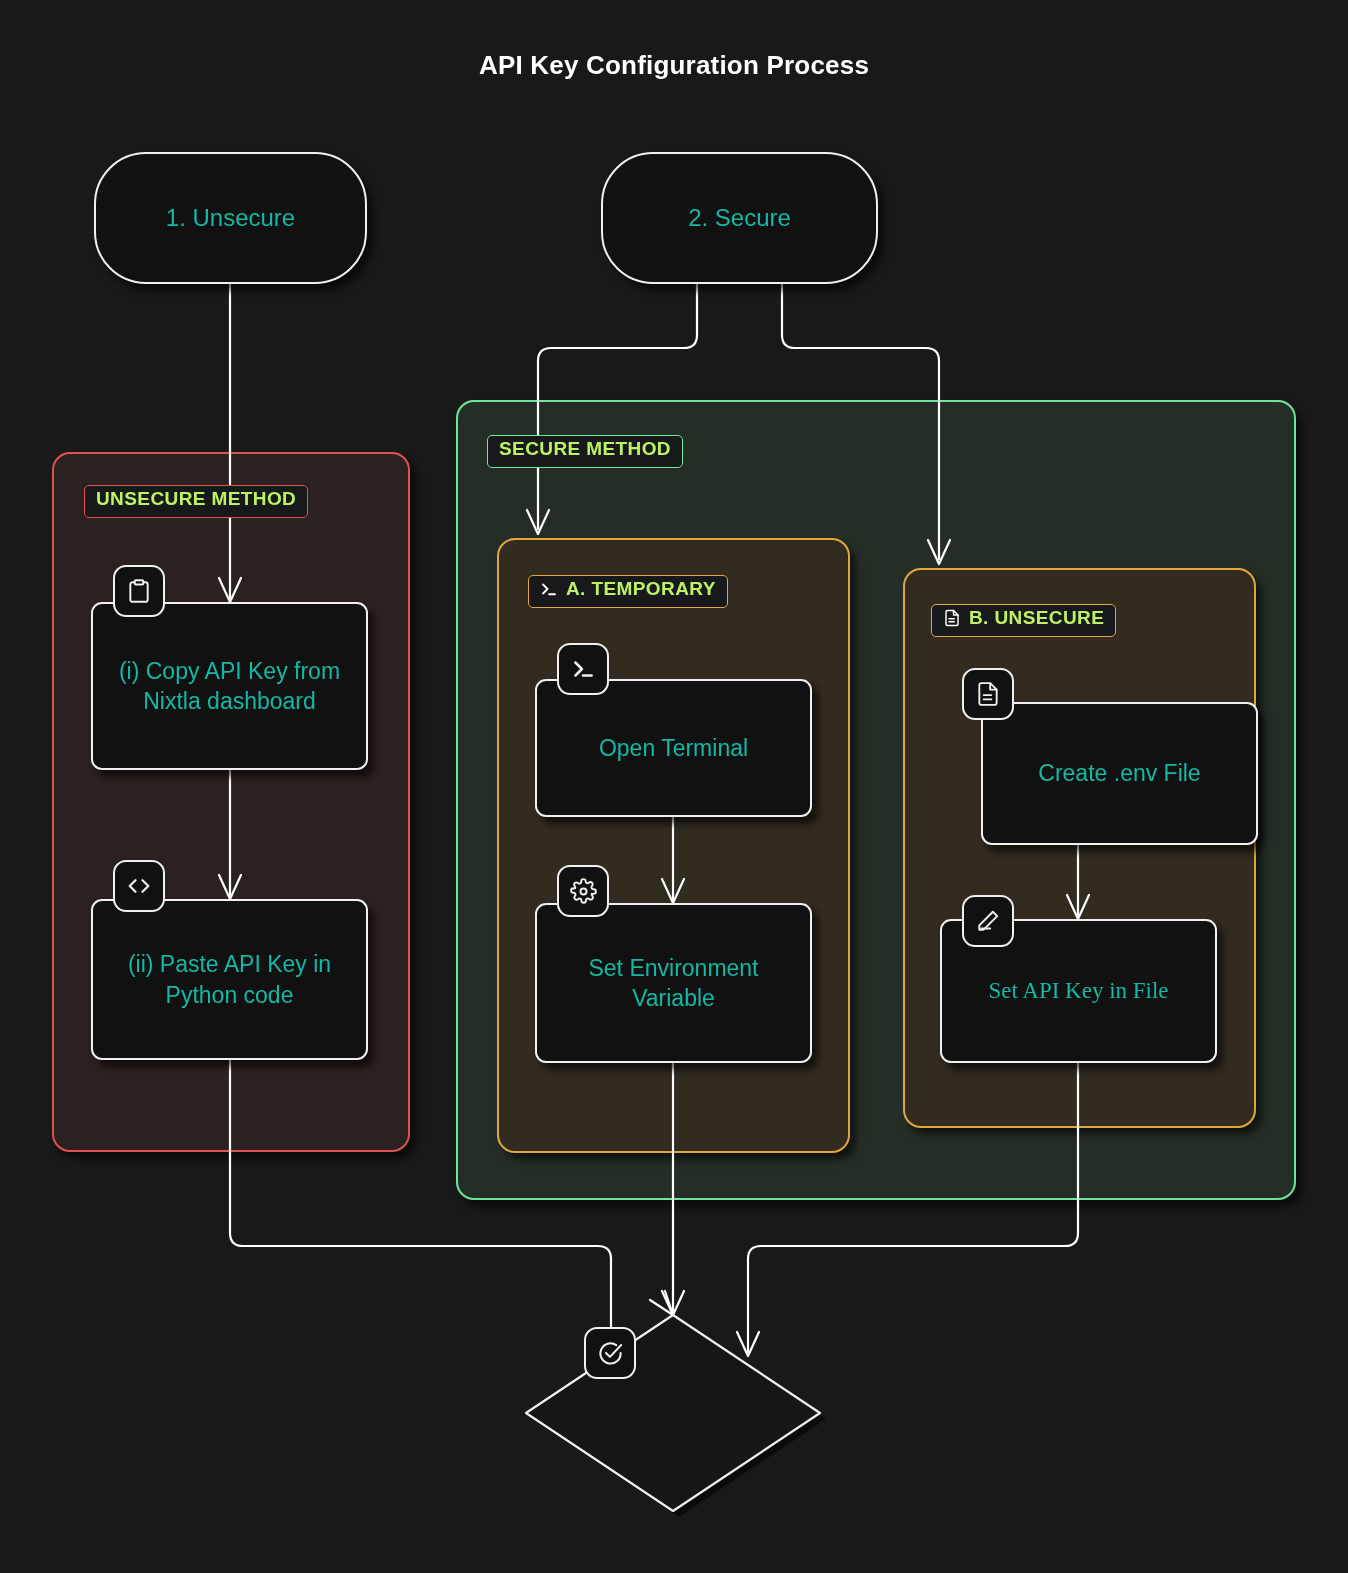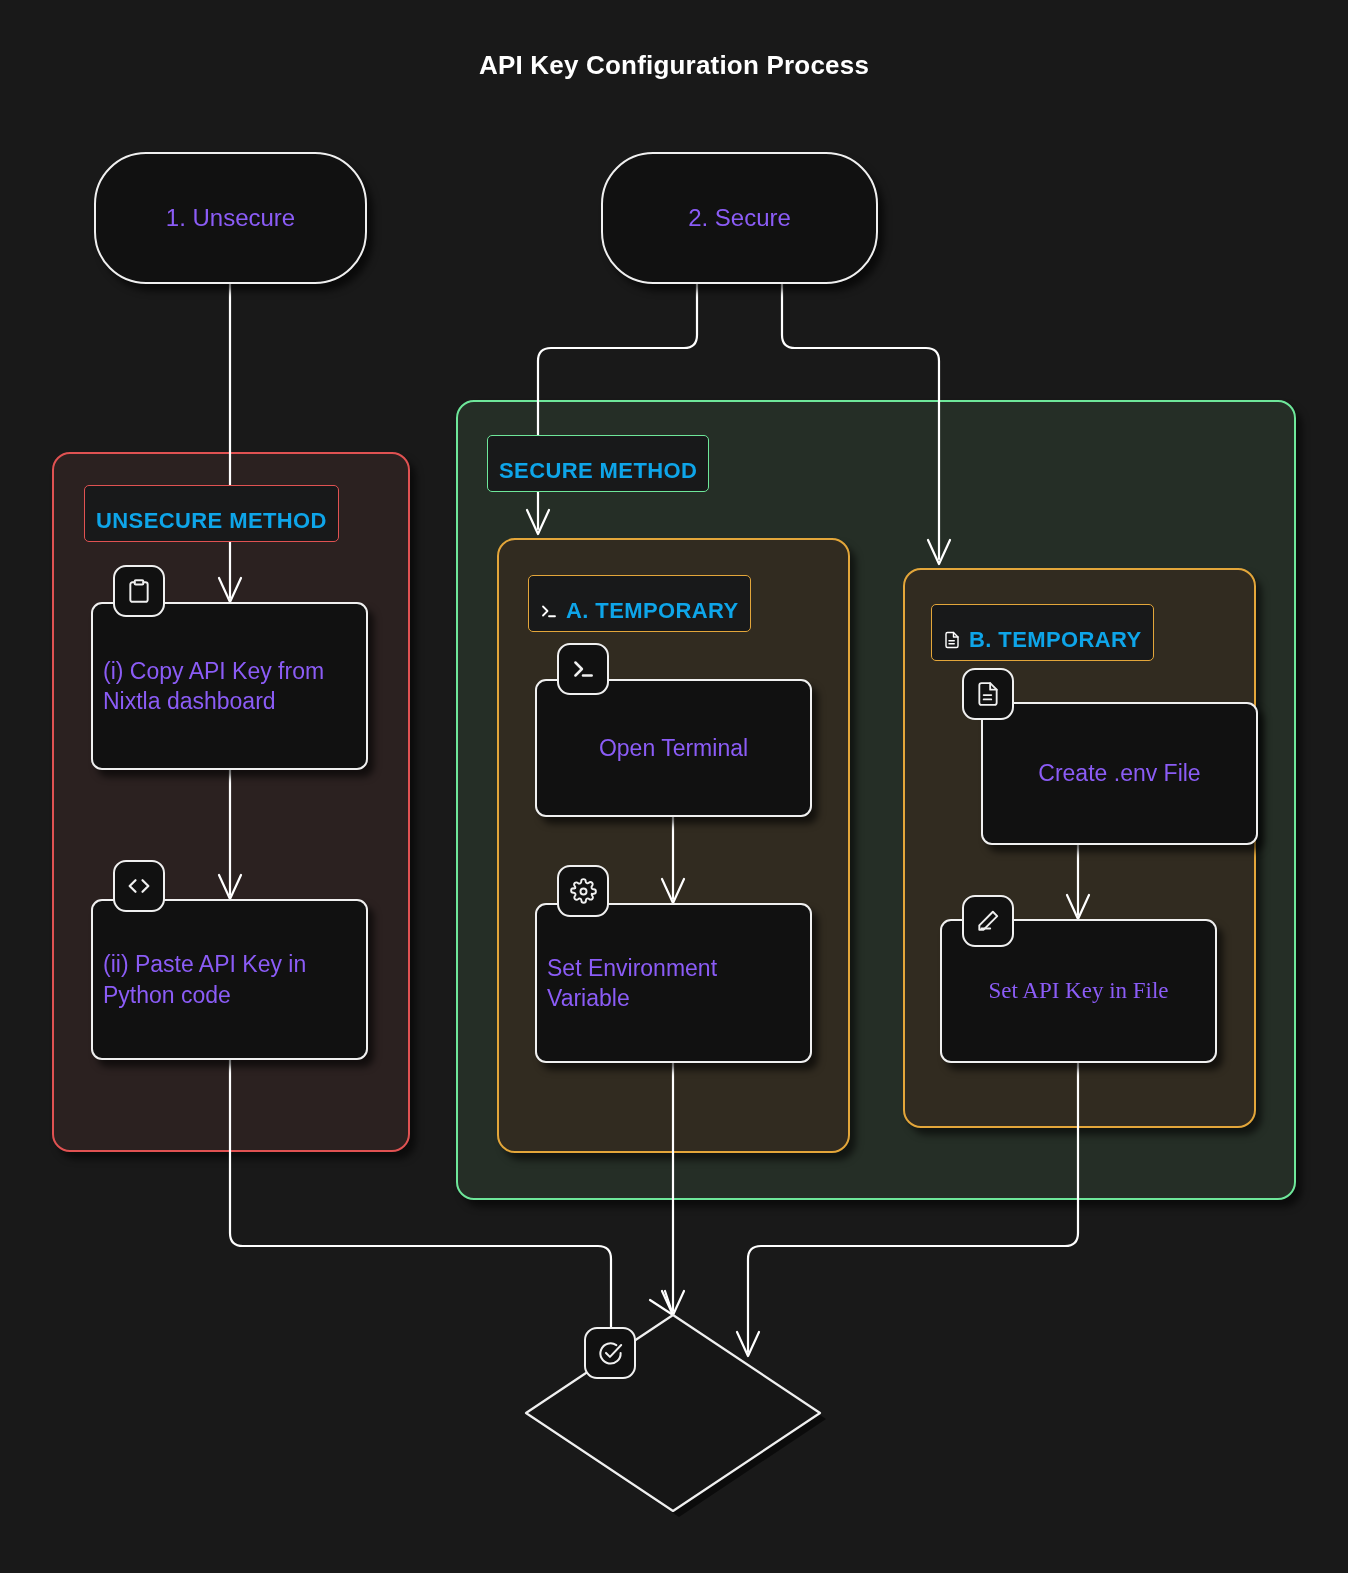--- a/index.html
+++ b/index.html
@@ -78,25 +78,25 @@
     border: 2px solid #e3a63a;
     background: #312b20;
   }
 
   .sg-label {
     position: absolute;
     display: inline-flex;
     align-items: center;
     gap: 8px;
     background: #18191a;
-    color: #0ea5e9;
-    font-size: 22px;
+    color: #bef264;
+    font-size: 19px;
     font-weight: bold;
     letter-spacing: 0.4px;
-    padding: 22px 11px 7px 11px;
+    padding: 2px 11px 7px 11px;
     border-radius: 5px;
     box-sizing: border-box;
     white-space: nowrap;
   }
   .lbl-unsecure { border: 1.4px solid #e05252; }
   .lbl-secure   { border: 1.4px solid #6ee79a; }
   .lbl-orange   { border: 1.4px solid #e3a63a; }
 
   .lbl-icon {
     display: inline-block;
@@ -106,25 +106,25 @@
     line-height: 0;
   }
 
   
   .node {
     position: absolute;
     box-sizing: border-box;
     background: #111111;
     border: 2.2px solid #f0f0f0;
     border-radius: 11px;
-    color: #8b5cf6;
+    color: #14b8a6;
     display: flex;
     align-items: center;
     justify-content: center;
-    text-align: left;
+    text-align: center;
     font-size: 23px;
     line-height: 1.32;
     padding: 14px 10px;
     box-shadow: 6px 7px 7px rgba(0,0,0,0.6);
     z-index: 10;
   }
 
   
   .node-round {
     border-radius: 52px;
@@ -189,21 +189,21 @@
   <div class="subgraph sg-perm" style="left:903px; top:568px; width:353px; height:560px;"></div>
   <div class="sg-label lbl-orange" style="left:931px; top:604px; z-index:20;">
     <span class="lbl-icon">
       <svg width="18" height="18" viewBox="0 0 24 24" fill="none" stroke="#ffffff" stroke-width="1.9" stroke-linecap="round" stroke-linejoin="round">
         <path d="M14 2 H6 a2 2 0 0 0 -2 2 v16 a2 2 0 0 0 2 2 h12 a2 2 0 0 0 2 -2 V8 z"></path>
         <polyline points="14,2 14,8 20,8"></polyline>
         <line x1="8" y1="13" x2="15" y2="13"></line>
         <line x1="8" y1="17" x2="15" y2="17"></line>
       </svg>
     </span>
-    <span>B. TEMPORARY</span>
+    <span>B. UNSECURE</span>
   </div>
 
   <svg class="edges" viewBox="0 0 1348 1573">
 
     <path class="edge-path" d="M230,284 L230,598"></path>
     <path class="arrow-head" d="M219,578 L230,602 L241,578"></path>
 
     <path class="edge-path" d="M230,770 L230,895"></path>
     <path class="arrow-head" d="M219,875 L230,899 L241,875"></path>
 

